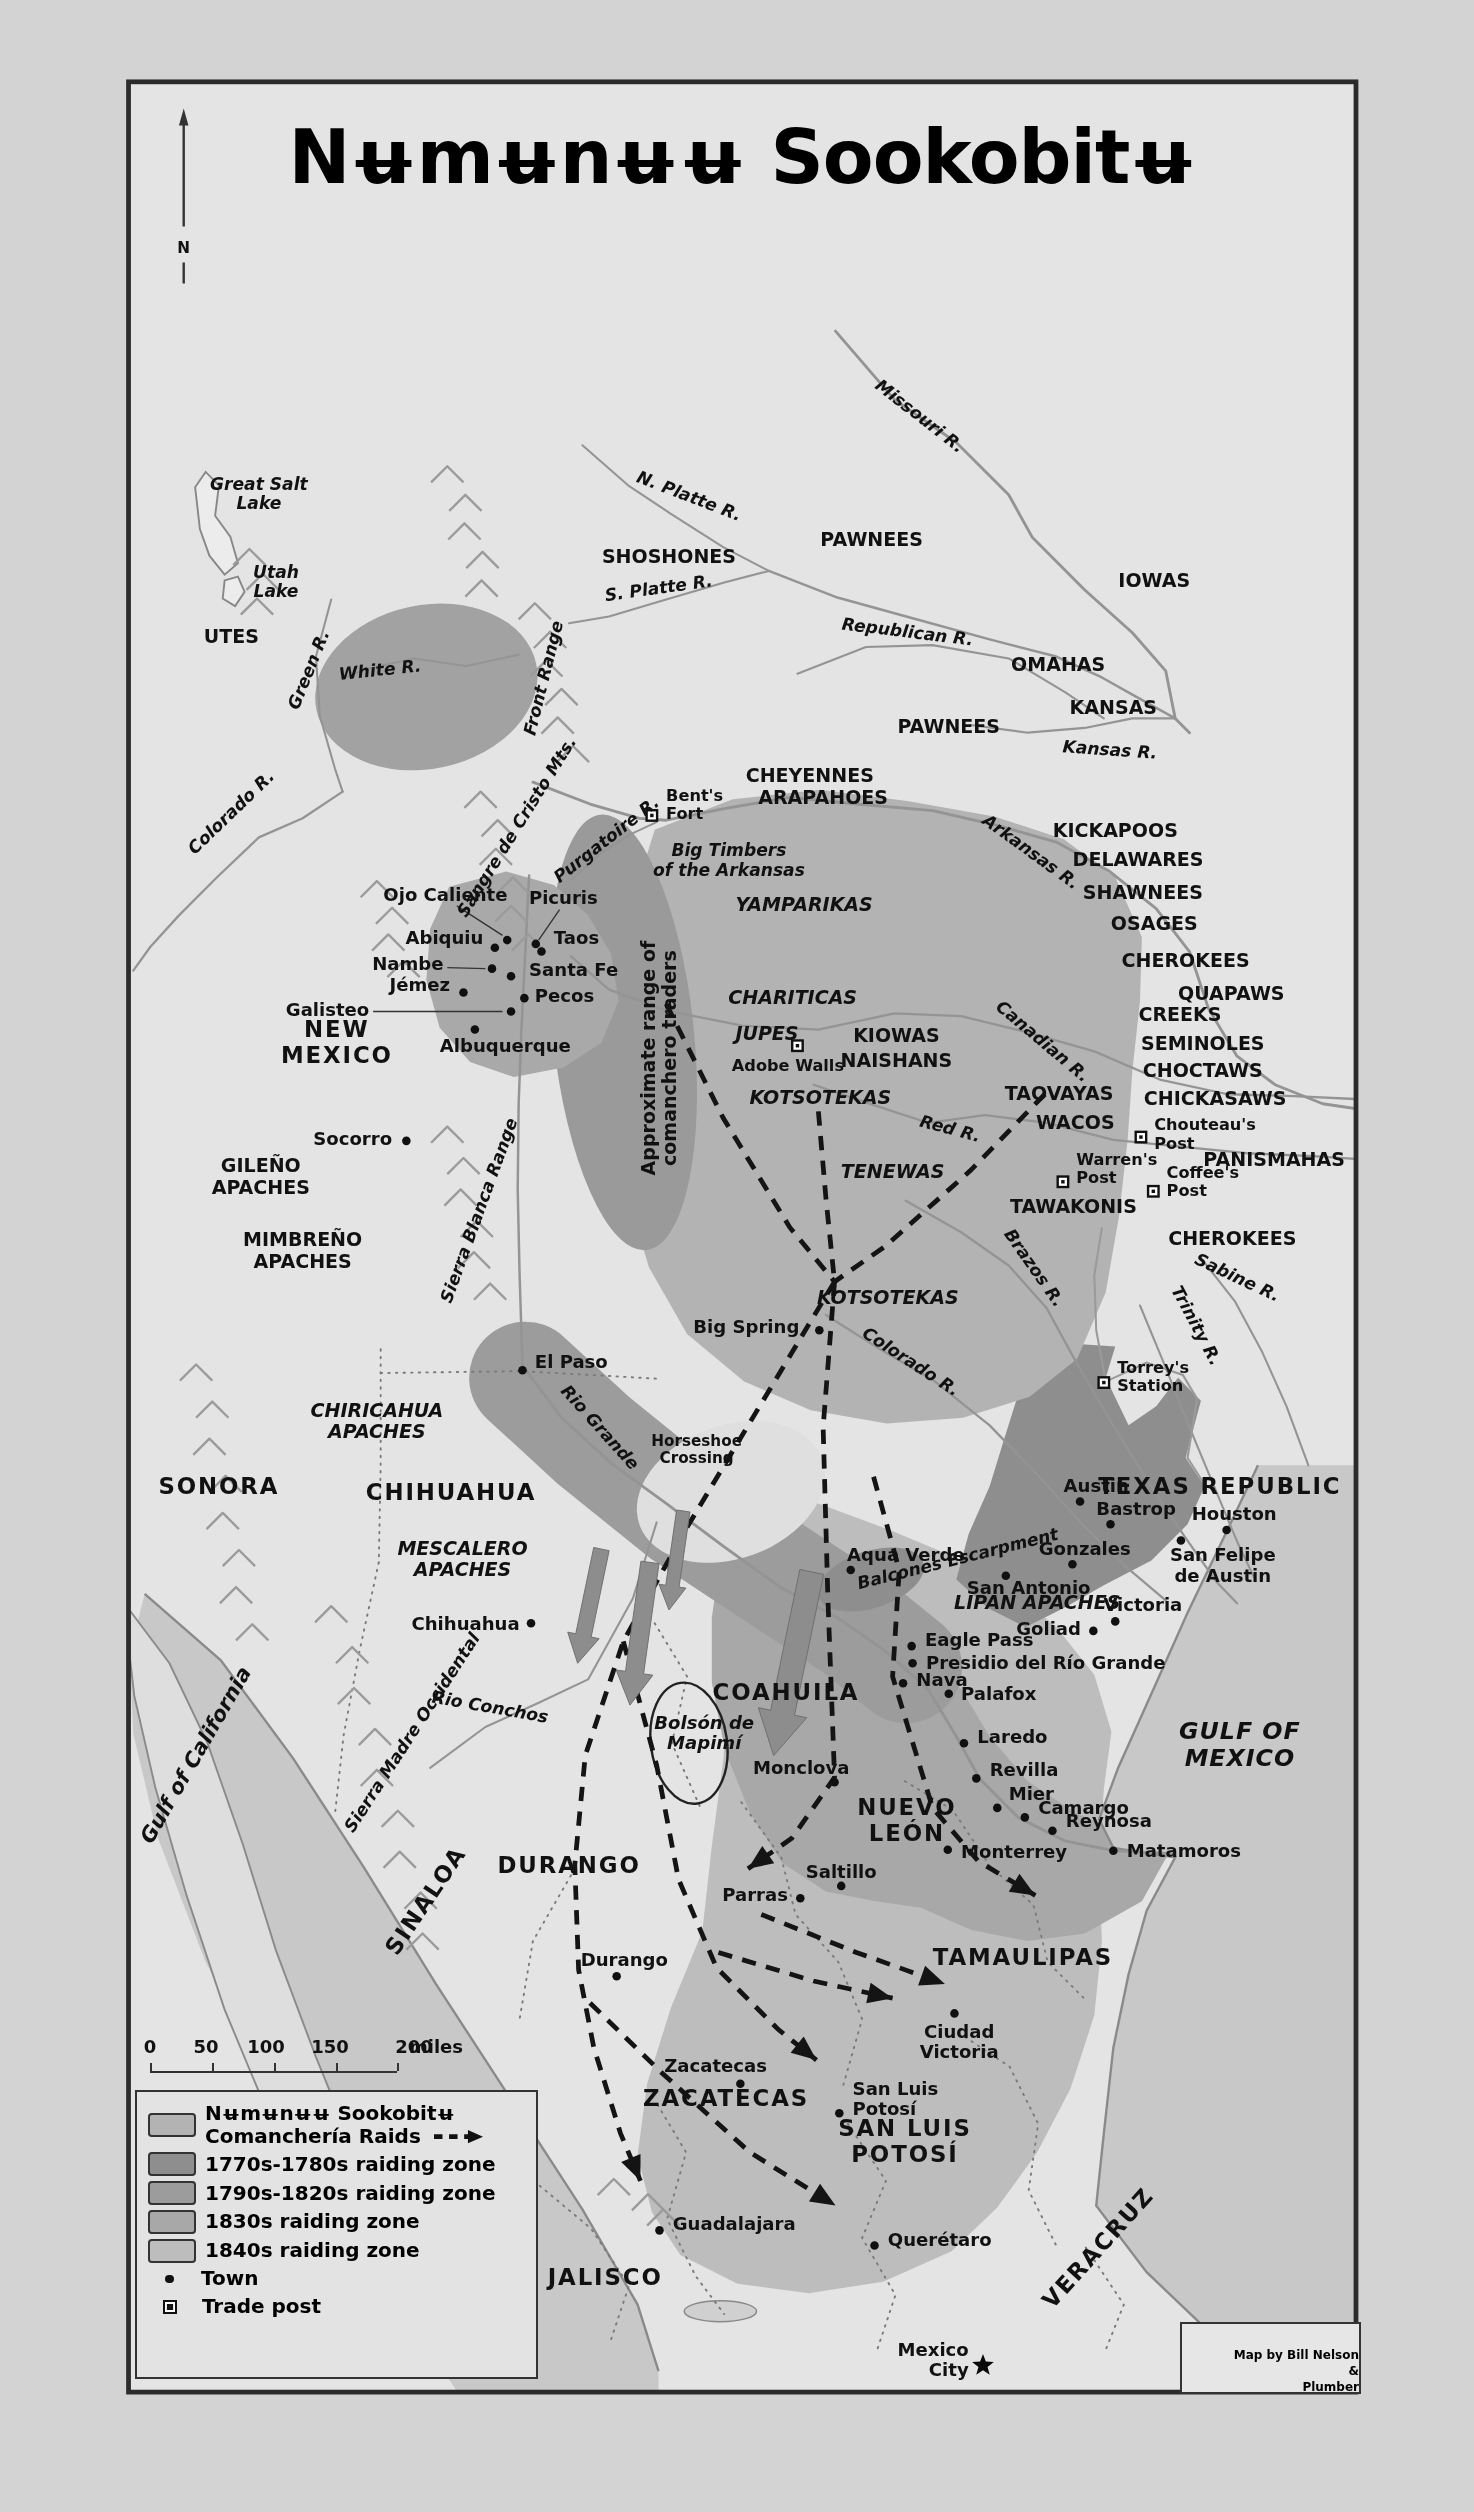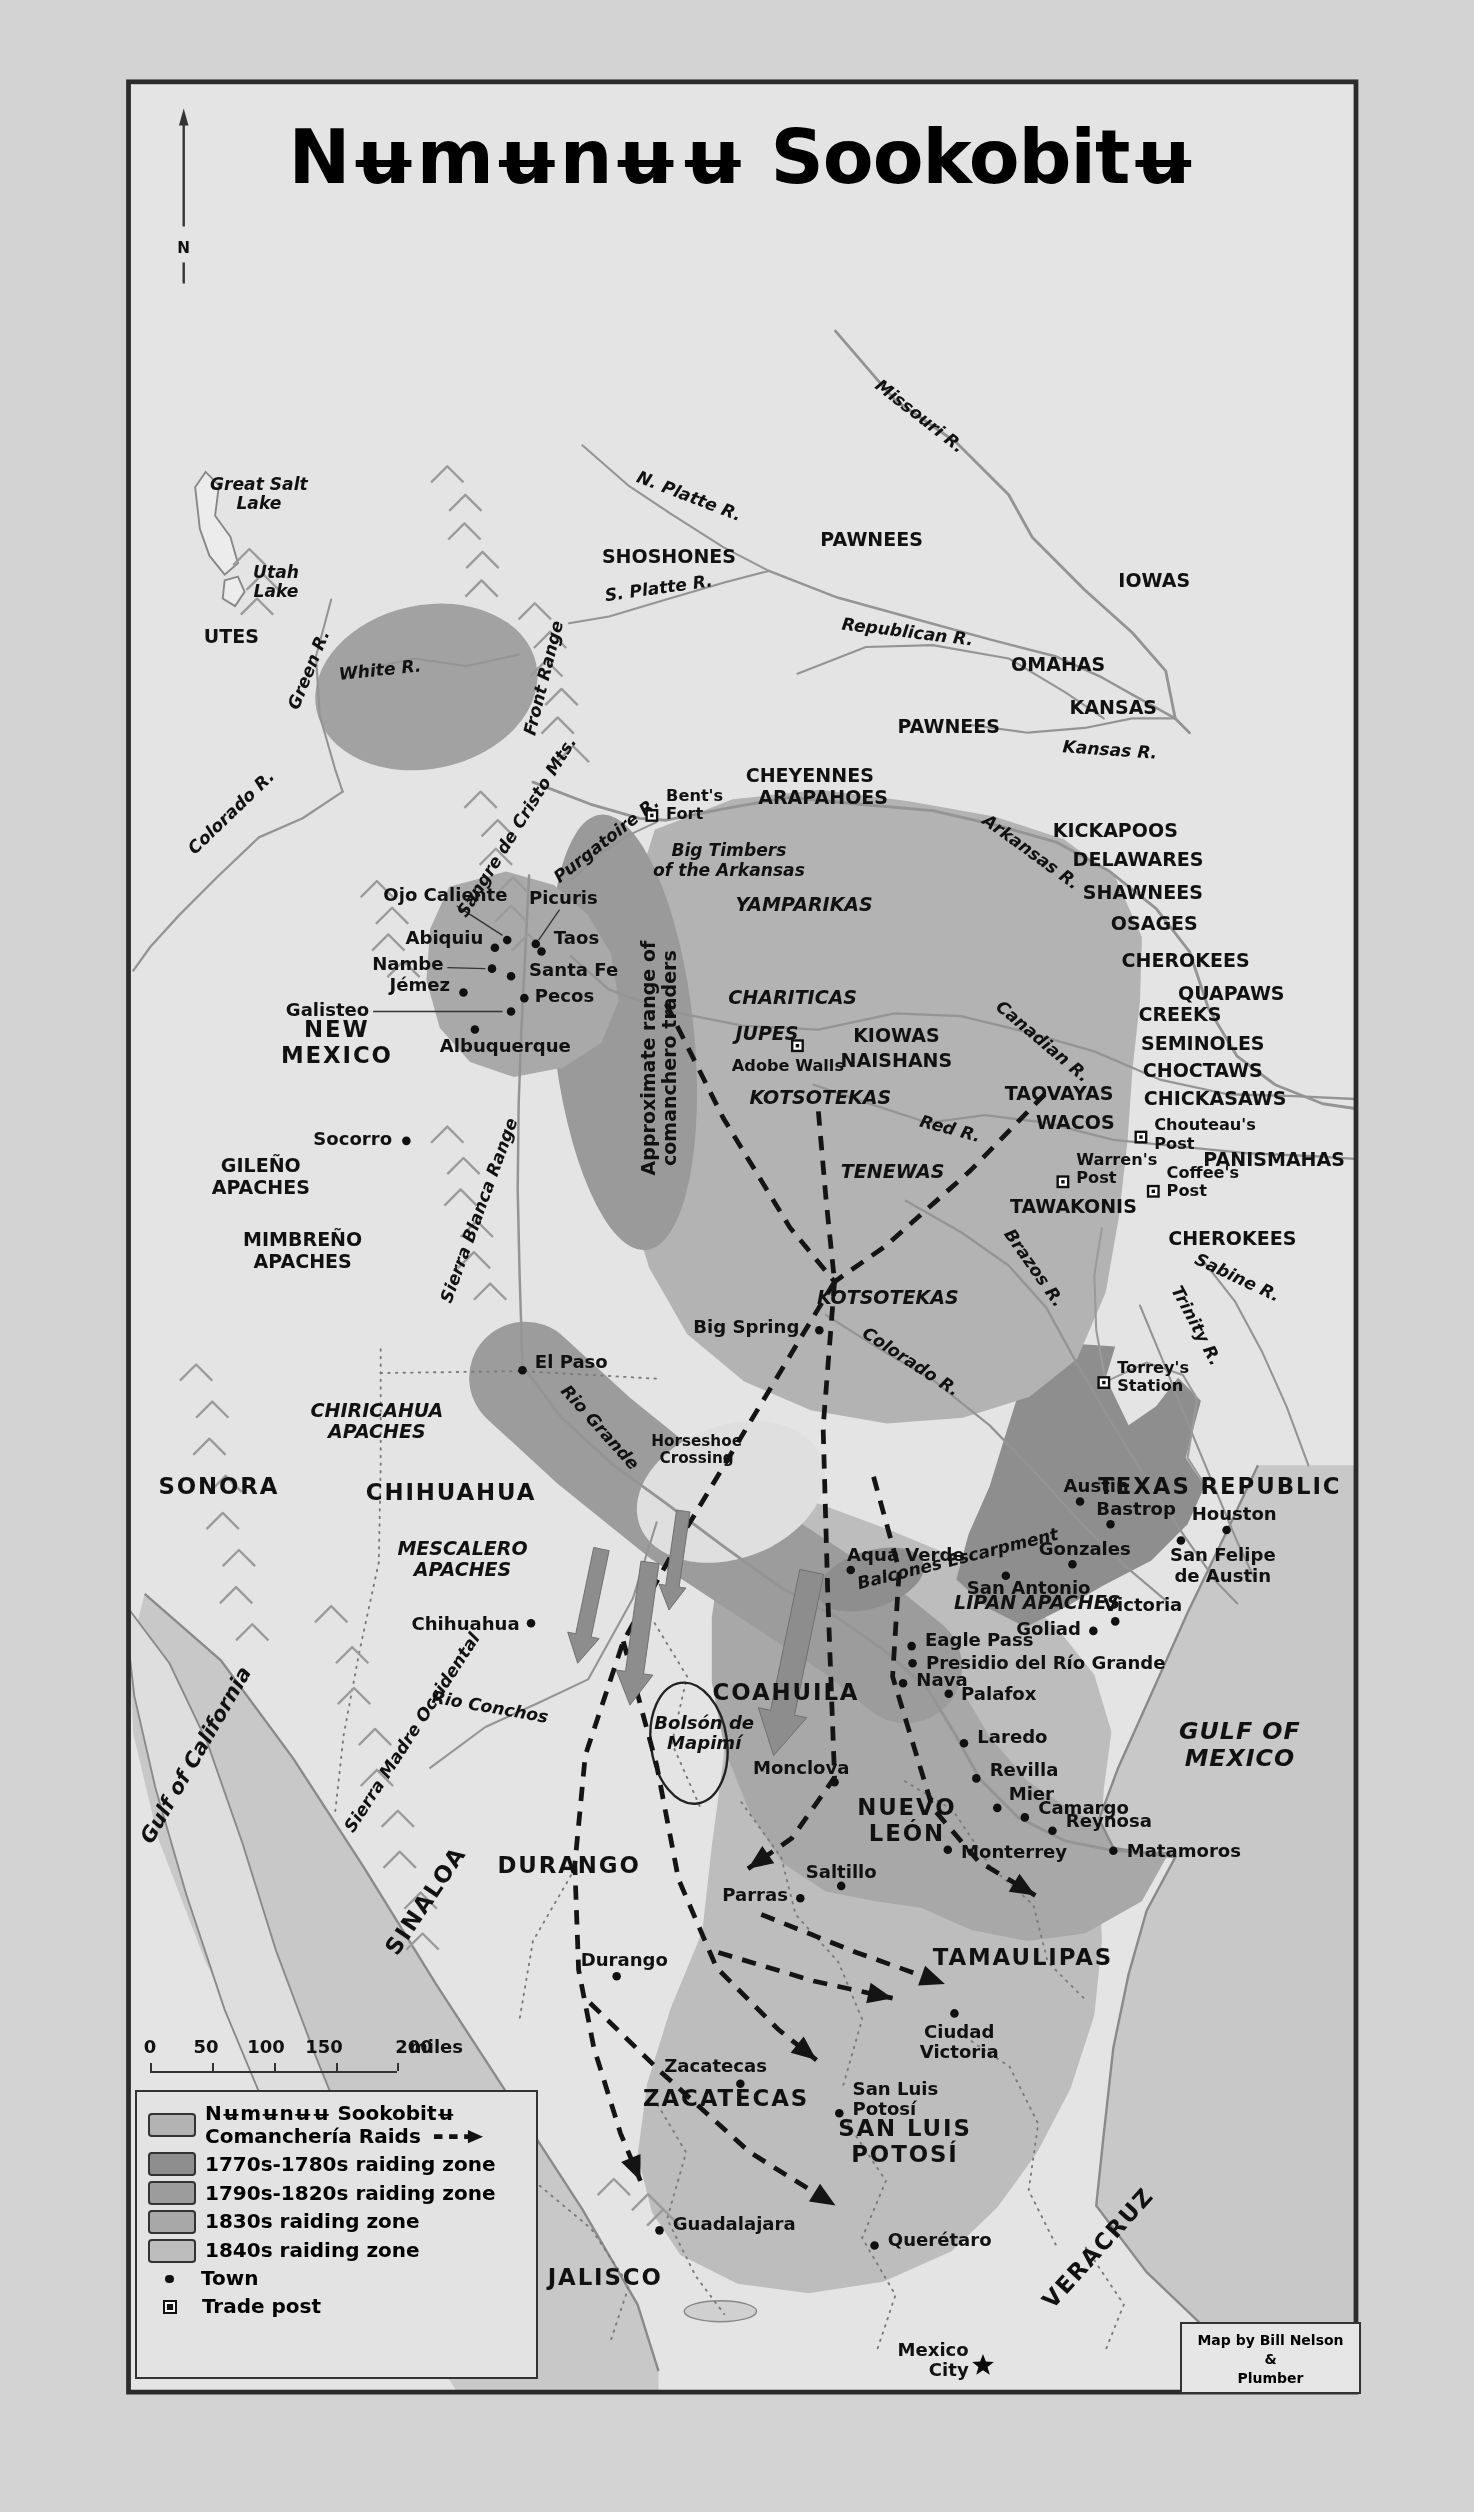--- a/index.html
+++ b/index.html
@@ -31,22 +31,22 @@
   .town-dot{display:inline-block;width:8.6px;height:8.6px;border-radius:50%;background:#111;margin:0 27px 0 17px;flex:0 0 auto;}
   .post-sq{display:inline-block;width:9.5px;height:9.5px;border:2.4px solid #111;background:#fff;
            box-shadow:inset 0 0 0 1.9px #fff, inset 0 0 0 4.8px #111;margin:0 25px 0 15px;flex:0 0 auto;}
   .scalebar{position:absolute;left:150px;top:2036px;width:343px;height:49px;color:#111;}
   .scale-nums{position:relative;height:21px;font-weight:700;font-size:18px;}
   .scale-nums span{position:absolute;transform:translateX(-50%);}
   .scale-nums .miles{transform:none;}
   .scale-line{position:relative;margin-top:5.7px;width:247px;border-bottom:2.4px solid #333;height:8.6px;}
   .scale-line i{position:absolute;bottom:0;width:0;height:8.6px;border-left:2.4px solid #333;}
   .credit{position:absolute;left:1180px;top:2322px;width:181px;height:72px;box-sizing:border-box;
-          border:2.9px solid #333;background:#e6e6e6;text-align:center;font-weight:700;font-size:14px;
-          line-height:1.35;padding-top:7px;color:#000;}
+          border:2.9px solid #333;background:#e6e6e6;text-align:right;font-weight:700;font-size:12px;
+          line-height:1.35;padding-top:23px;color:#000;}
 </style>
 </head>
 <body>
 
 <div class="page">
   <svg id="map-svg" width="1475" height="2512" viewBox="0 0 1550 2640">
       <defs>
         <clipPath id="mapclip">
           <rect x="137" y="88" width="1286" height="2424"></rect>
         </clipPath>
@@ -378,21 +378,21 @@
 
   <div class="title">
     <div>Nʉmʉnʉʉ Sookobitʉ</div>
   </div>
 
   <div class="scalebar">
     <div class="scale-nums" id="scale-nums">
         <span style="left: 0px;">0</span>
         <span style="left: 56px;">50</span>
         <span style="left: 116px;">100</span>
-        <span style="left: 174px;">150</span>
+        <span style="left: 180px;">150</span>
         <span style="left: 264px;">200</span>
         <span class="miles" style="left: 259px;">miles</span>
       </div>
     <div class="scale-line" id="scale-line">
         <i style="left: 0px;"></i>
         <i style="left: 62px;"></i>
         <i style="left: 124px;"></i>
         <i style="left: 186px;"></i>
         <i style="left: 247px;"></i>
       </div>

